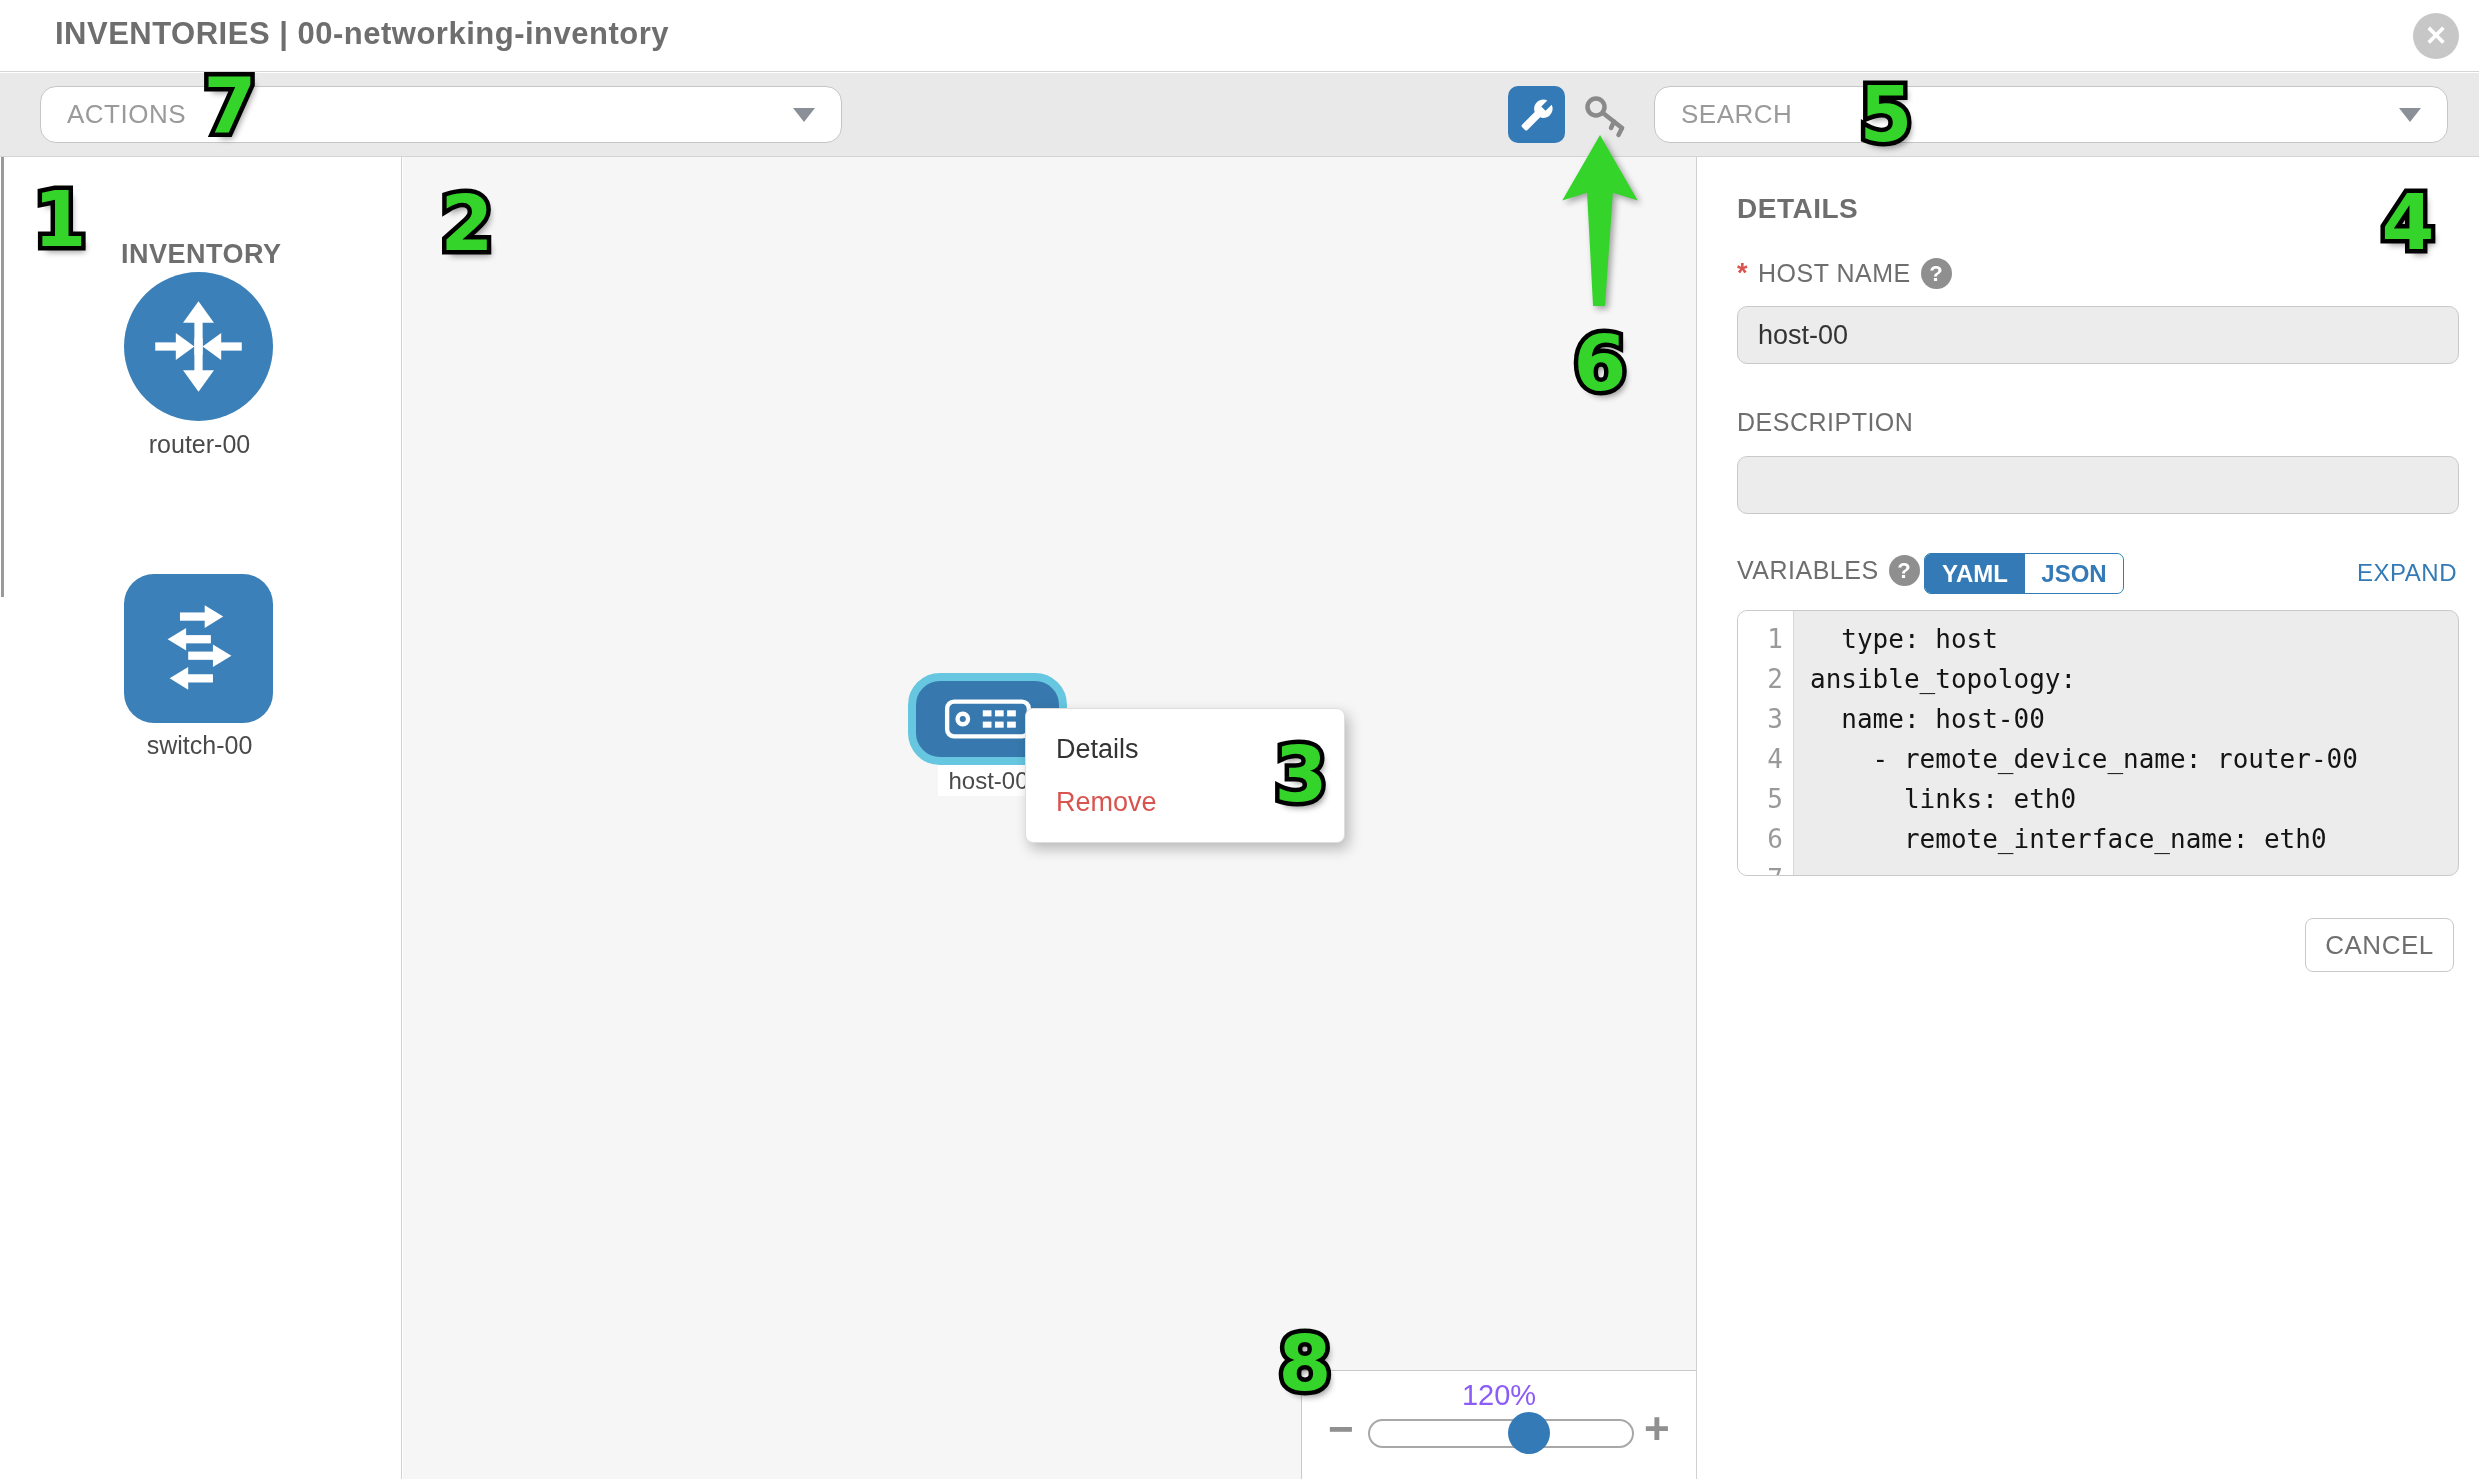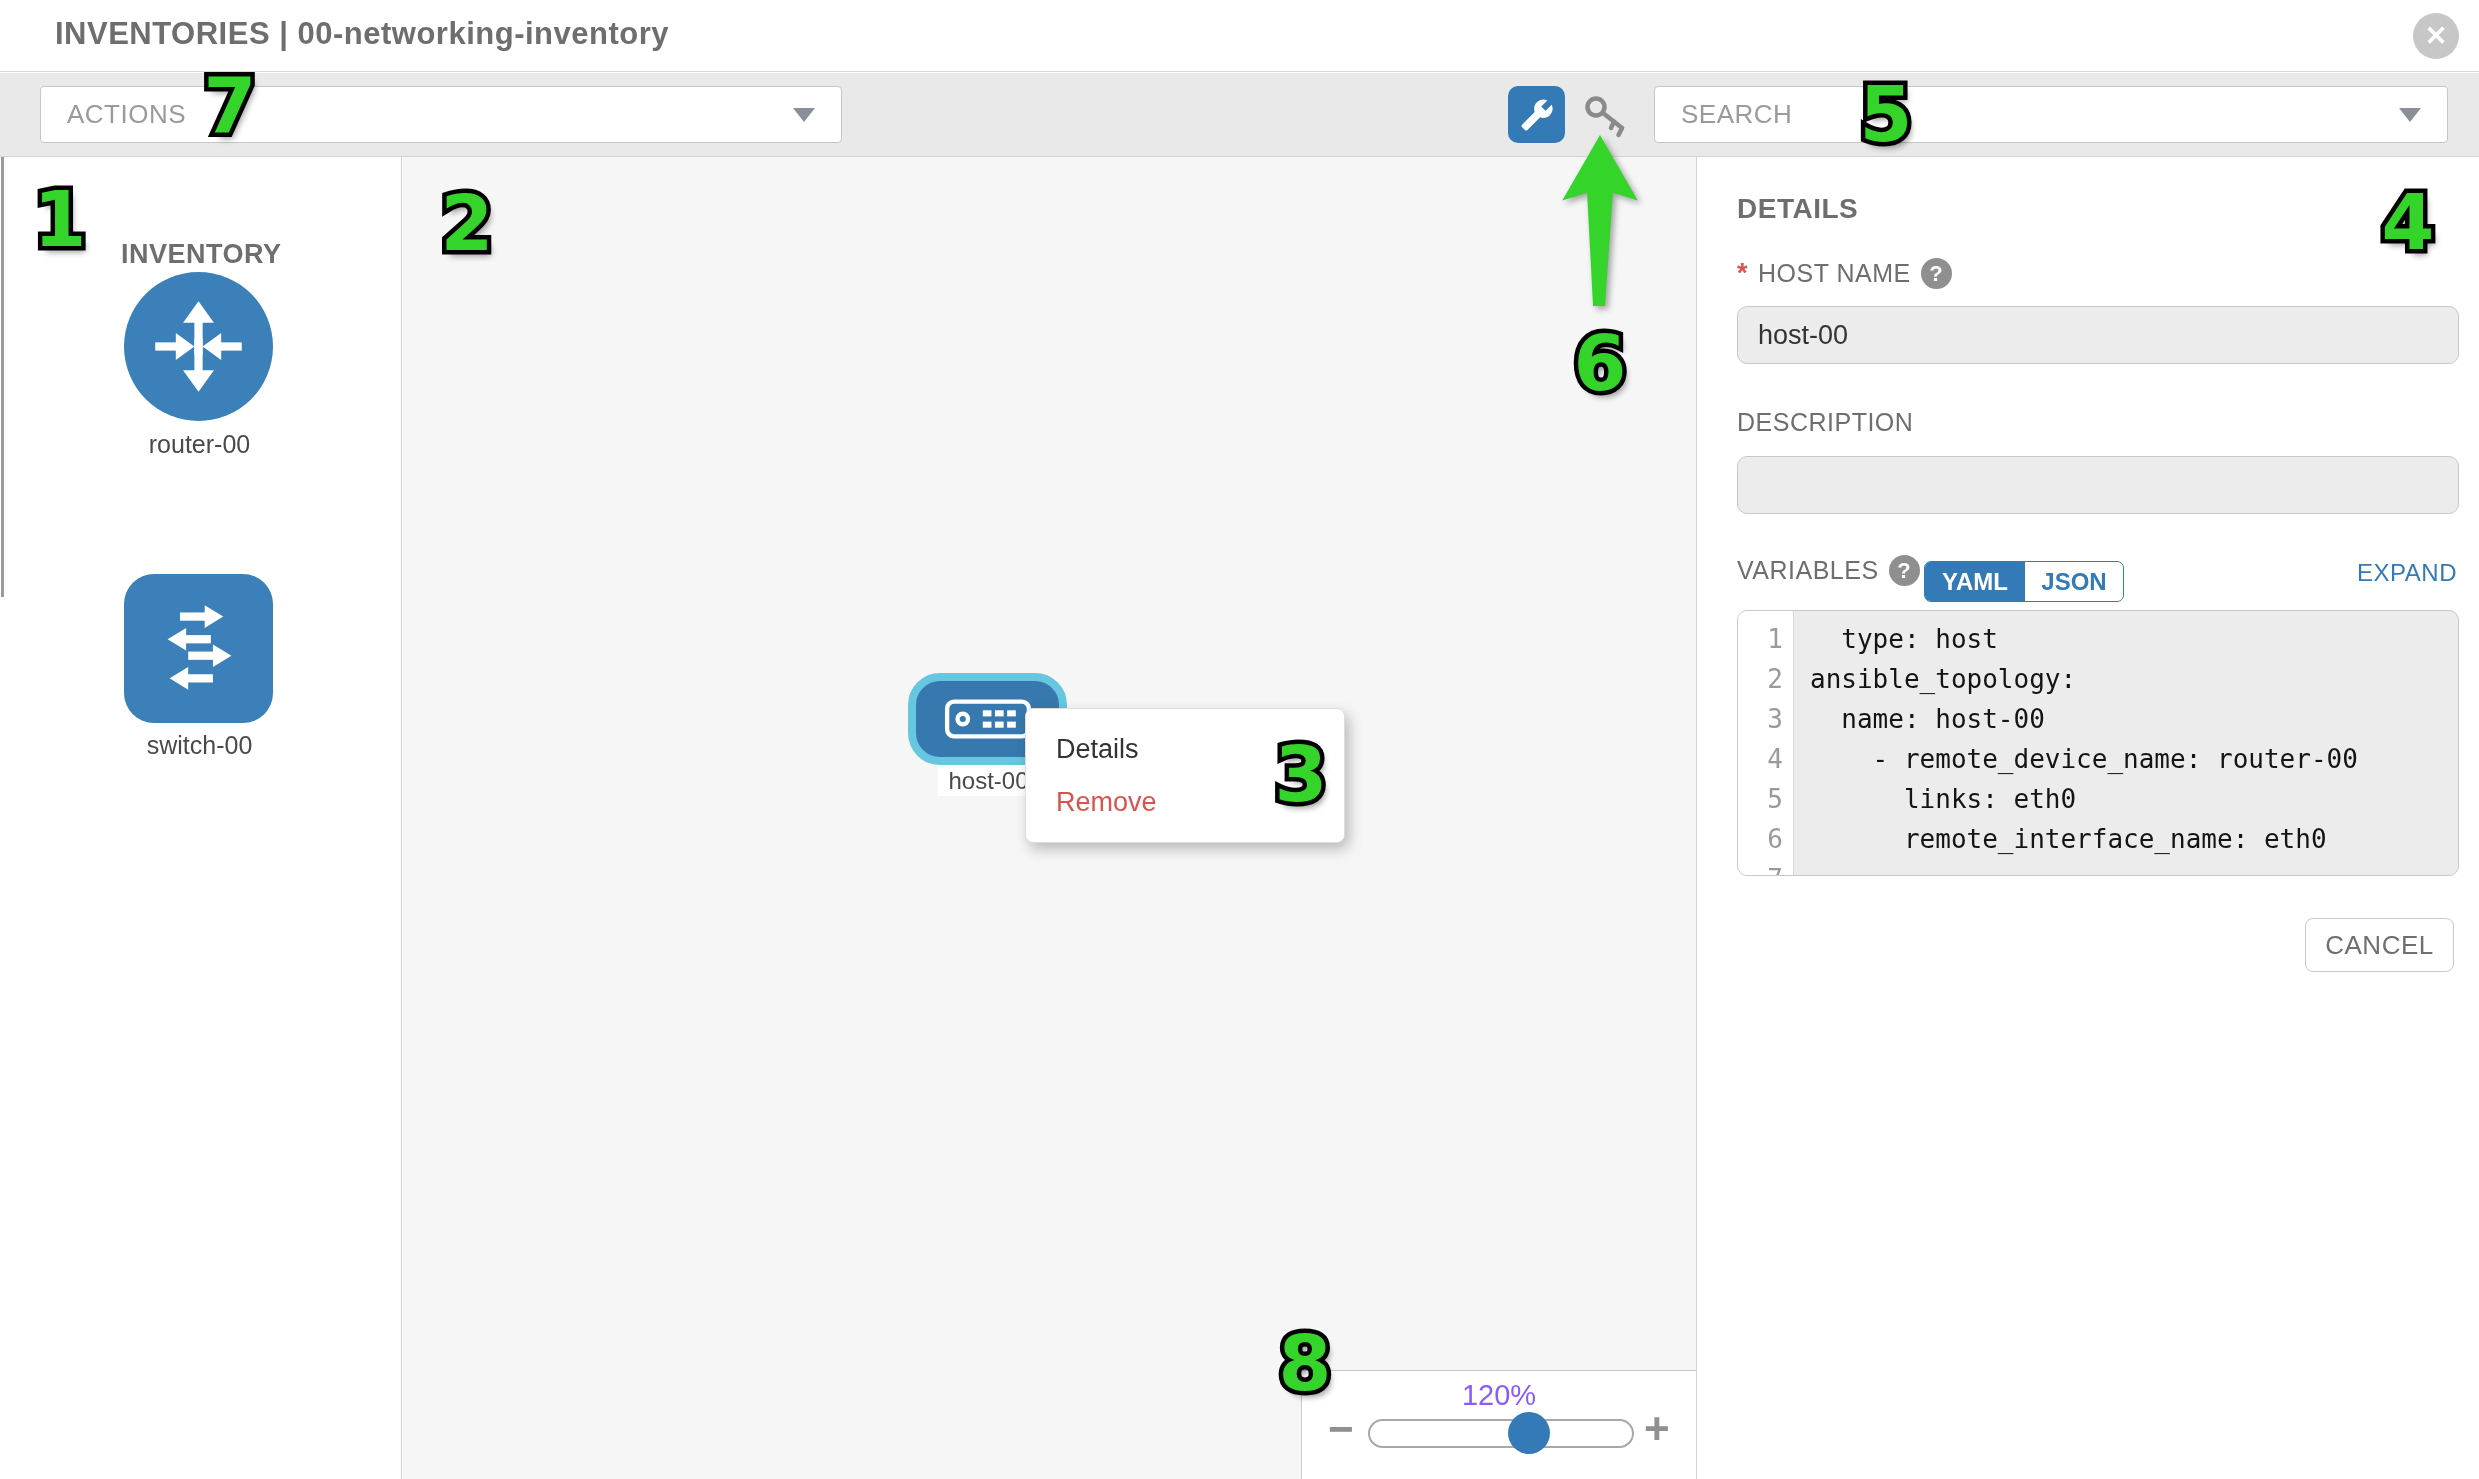--- a/index.html
+++ b/index.html
@@ -9,21 +9,21 @@
     background:#ffffff; font-family:"Liberation Sans", sans-serif;
   }
 
   
   .app-header { position:absolute; left:0; top:0; width:2480px; height:72px; background:#fff; border-bottom:1px solid #d4d4d4; z-index:4; }
   .app-title { position:absolute; left:55px; top:16px; font-size:31px; font-weight:bold; color:#6e6e6e; letter-spacing:0.5px; }
   .close-btn { position:absolute; right:21px; top:13px; width:46px; height:46px; border-radius:50%; background:#c7c7c7; color:#fff; font-size:27px; font-weight:bold; display:flex; align-items:center; justify-content:center; cursor:pointer; }
 
   
   .toolbar { position:absolute; left:0; top:73px; width:2480px; height:84px; background:#e9e9e9; border-bottom:1px solid #d4d4d4; z-index:3; }
-  .select-box { position:absolute; height:57px; background:#fff; border:1px solid #c6c6c6; border-radius:4px; display:flex; align-items:center; }
+  .select-box { position:absolute; height:57px; background:#fff; border:1px solid #c6c6c6; border-radius:16px; display:flex; align-items:center; }
   .actions-select { left:40px; top:13px; width:802px; }
   .search-select { left:1654px; top:13px; width:794px; }
   .select-label { margin-left:26px; font-size:26px; color:#9a9a9a; letter-spacing:0.5px; }
   .caret { position:absolute; right:26px; top:50%; transform:translateY(-50%); width:0; height:0; border-left:11px solid transparent; border-right:11px solid transparent; border-top:14px solid #8a8f98; }
   .wrench-btn { position:absolute; left:1508px; top:13px; width:57px; height:57px; background:#337ab7; border-radius:10px; display:flex; align-items:center; justify-content:center; cursor:pointer; }
   .key-btn { position:absolute; left:1582px; top:20px; width:50px; height:48px; cursor:pointer; }
 
   
   .sidebar { position:absolute; left:0; top:157px; width:402px; height:1322px; background:#fff; border-right:1px solid #d2d2d2; z-index:2; }
   .scroll-hint { position:absolute; left:1px; top:0px; width:3px; height:440px; background:#9a9a9a; }
@@ -59,21 +59,21 @@
   .panel-heading { position:absolute; left:40px; top:36px; font-size:28px; font-weight:bold; color:#6e6e6e; letter-spacing:0.5px; }
   .field-label-row { position:absolute; left:40px; display:flex; align-items:center; gap:10px; font-size:25px; color:#6e6e6e; letter-spacing:0.5px; }
   .hostname-row { top:101px; }
   .description-row { top:251px; }
   .variables-row { top:398px; }
   .required-star { color:#d9534f; font-size:27px; font-weight:bold; }
   .help-icon { display:inline-block; width:31px; height:31px; border-radius:50%; background:#8f8f8f; color:#fff; font-size:22px; font-weight:bold; line-height:31px; text-align:center; }
   .text-input { position:absolute; left:40px; width:722px; height:58px; background:#ececec; border:1px solid #c9c9c9; border-radius:10px; font-size:27px; color:#333; padding:0 20px; font-family:"Liberation Sans",sans-serif; }
   .hostname-input { top:149px; }
   .description-input { top:299px; }
-  .toggle-group { position:absolute; left:227px; top:396px; height:41px; display:flex; border:1px solid #337ab7; border-radius:7px; overflow:hidden; background:#5eead4;margin-top:8px; }
+  .toggle-group { position:absolute; left:227px; top:396px; height:41px; display:flex; border:1px solid #337ab7; border-radius:7px; overflow:hidden; background:#5eead4; }
   .toggle-btn { height:100%; display:flex; align-items:center; justify-content:center; font-size:24px; font-weight:bold; cursor:pointer; }
   .toggle-yaml { width:100px; background:#337ab7; color:#fff; }
   .toggle-json { width:98px; background:#fff; color:#337ab7; }
   .expand-link { position:absolute; right:22px; top:402px; font-size:24px; color:#337ab7; letter-spacing:0.5px; cursor:pointer; }
   .code-box { position:absolute; left:40px; top:453px; width:722px; height:266px; border:1px solid #c9c9c9; border-radius:10px; overflow:hidden; display:flex; background:#ececec; }
   .code-gutter { width:56px; background:#fff; border-right:1px solid #d8d8d8; padding:8px 10px 0 0; text-align:right; font-family:"DejaVu Sans Mono",monospace; font-size:26px; line-height:40px; color:#9a9a9a; flex:none; }
   .code-area { flex:1; padding:8px 0 0 16px; font-family:"DejaVu Sans Mono",monospace; font-size:26px; line-height:40px; color:#141414; }
   .code-line { white-space:pre; }
   .cancel-btn { position:absolute; left:608px; top:761px; width:149px; height:54px; background:#fff; border:1px solid #c9c9c9; border-radius:8px; font-size:26px; color:#6f6f6f; letter-spacing:0.5px; display:flex; align-items:center; justify-content:center; cursor:pointer; }
 

